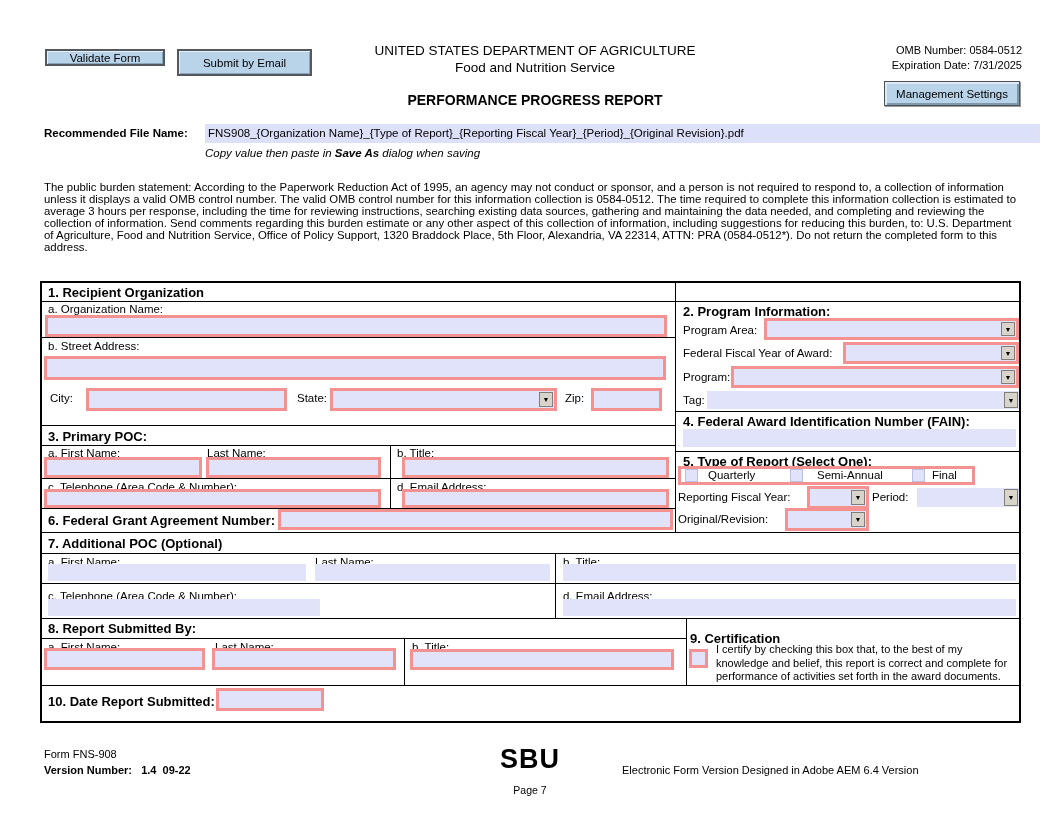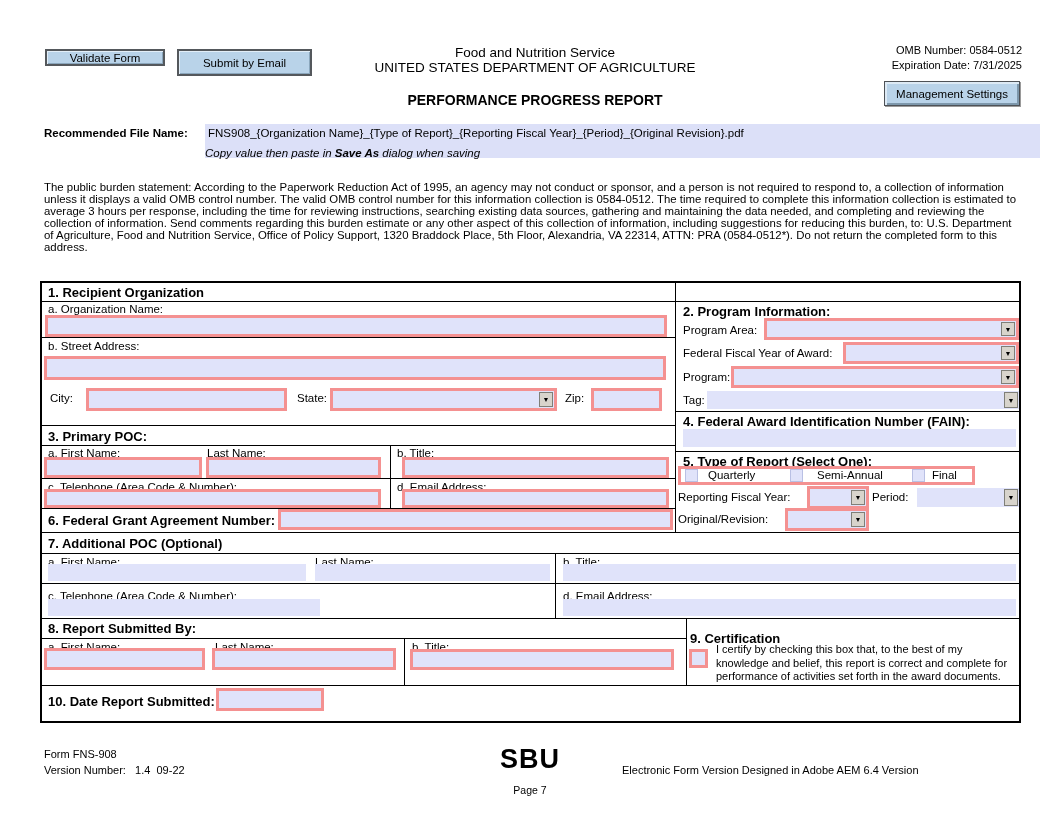--- a/index.html
+++ b/index.html
@@ -41,33 +41,33 @@
 </style>
 </head>
 <body>
 
 <div id="page">
 
   <div class="btn" style="left:45px;top:49px;width:120px;height:17px;">Validate Form</div>
   <div class="btn" style="left:177px;top:49px;width:135px;height:27px;">Submit by Email</div>
 
   <div class="abs" style="left:295px;top:43px;width:480px;text-align:center;">
+    <div style="font-size:13.5px;">UNITED STATES DEPARTMENT OF AGRICULTURE</div>
     <div style="font-size:13.5px;margin-top:2px;">Food and Nutrition Service</div>
-    <div style="font-size:13.5px;">UNITED STATES DEPARTMENT OF AGRICULTURE</div>
   </div>
   <div class="abs b" style="left:295px;top:92px;width:480px;text-align:center;font-size:14px;">PERFORMANCE PROGRESS REPORT</div>
 
   <div class="abs" style="left:840px;top:43px;width:182px;text-align:right;font-size:11px;line-height:15px;">
     <div>OMB Number: 0584-0512</div>
     <div>Expiration Date: 7/31/2025</div>
   </div>
   <div class="btn mgmt" style="left:884px;top:81px;width:136px;height:25px;">Management Settings</div>
 
   <div class="lbl b" style="left:44px;top:127px;font-size:11.5px;">Recommended File Name:</div>
-  <div class="abs" style="left:205px;top:124px;width:835px;height:34px;background:#dce0f8;font-size:11.5px;padding:3px 12px 0 3px;white-space:nowrap;overflow:hidden;">FNS908_{Organization Name}_{Type of Report}_{Reporting Fiscal Year}_{Period}_{Original Revision}.pdf</div>
+  <div class="abs" style="left:205px;top:124px;width:835px;height:19px;background:#dce0f8;font-size:11.5px;padding:3px 12px 0 3px;white-space:nowrap;overflow:hidden;">FNS908_{Organization Name}_{Type of Report}_{Reporting Fiscal Year}_{Period}_{Original Revision}.pdf</div>
   <div class="abs i" style="left:205px;top:147px;font-size:11.5px;white-space:nowrap;">
     <span>Copy value then paste in </span><span class="b">Save As</span><span> dialog when saving</span>
   </div>
 
   <div class="para" style="left:44px;top:181px;width:980px;">The public burden statement: According to the Paperwork Reduction Act of 1995, an agency may not conduct or sponsor, and a person is not required to respond to, a collection of information unless it displays a valid OMB control number. The valid OMB control number for this information collection is 0584-0512. The time required to complete this information collection is estimated to average 3 hours per response, including the time for reviewing instructions, searching existing data sources, gathering and maintaining the data needed, and completing and reviewing the collection of information. Send comments regarding this burden estimate or any other aspect of this collection of information, including suggestions for reducing this burden, to: U.S. Department of Agriculture, Food and Nutrition Service, Office of Policy Support, 1320 Braddock Place, 5th Floor, Alexandria, VA 22314, ATTN: PRA (0584-0512*). Do not return the completed form to this address.</div>
 
   <div class="tblborder" style="left:40px;top:281px;width:981px;height:442px;"></div>
   <div class="hl" style="left:40px;top:301px;width:981px;"></div>
   <div class="hl" style="left:40px;top:337px;width:635px;"></div>
   <div class="hl" style="left:675px;top:411px;width:346px;"></div>
@@ -181,18 +181,18 @@
   <div class="fld req" style="left:410px;top:649px;width:264px;height:21px;"></div>
 
   <div class="sec" style="left:690px;top:631px;">9. Certification</div>
   <div class="fld req" style="left:689px;top:649px;width:19px;height:19px;"></div>
   <div class="abs small" style="left:716px;top:643px;width:302px;line-height:13.5px;">I certify by checking this box that, to the best of my knowledge and belief, this report is correct and complete for performance of activities set forth in the award documents.</div>
 
   <div class="sec" style="left:48px;top:694px;">10. Date Report Submitted:</div>
   <div class="fld req" style="left:216px;top:688px;width:108px;height:23px;"></div>
 
   <div class="abs" style="left:44px;top:748px;font-size:11px;">Form FNS-908</div>
-  <div class="abs" style="left:44px;top:764px;font-size:11px;white-space:pre;">Version Number:   1.4  09-22</div>
+  <div class="abs" style="left:44px;top:764px;font-size:11px;white-space:pre;font-weight:bold;">Version Number:   1.4  09-22</div>
   <div class="abs b" style="left:430px;top:744px;width:200px;text-align:center;font-size:27px;letter-spacing:1px;">SBU</div>
   <div class="abs" style="left:430px;top:784px;width:200px;text-align:center;font-size:10.5px;">Page 7</div>
   <div class="abs" style="left:622px;top:764px;width:400px;text-align:left;font-size:11px;">Electronic Form Version Designed in Adobe AEM 6.4 Version</div>
 
 </div>
 
 </body></html>

